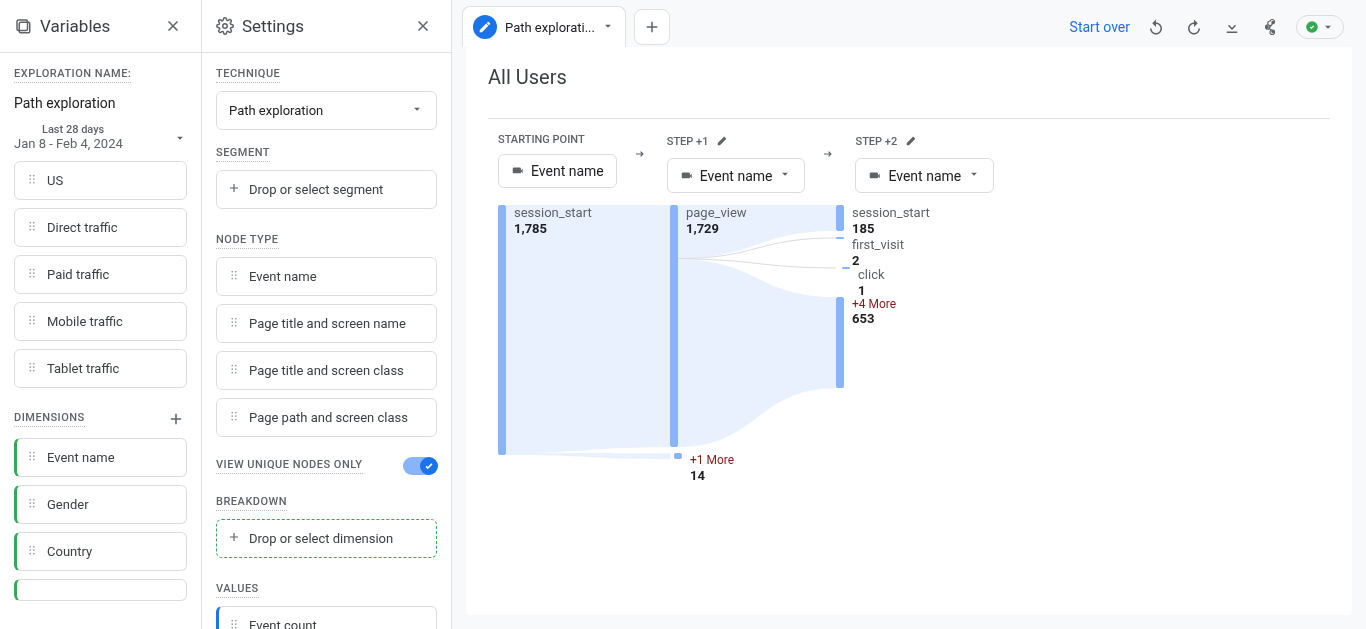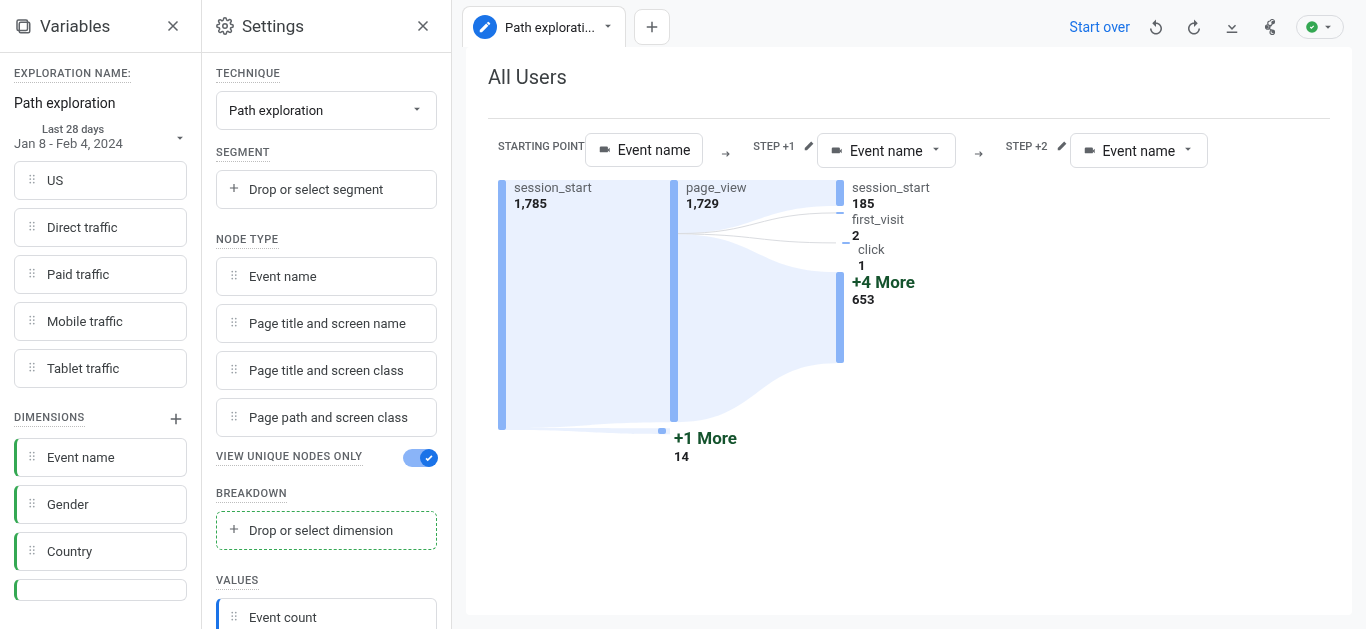--- a/index.html
+++ b/index.html
@@ -32,53 +32,53 @@
   .chip-box { border:1px solid #dadce0; border-radius:6px; padding:10px 10px; margin-bottom:8px; font-size:13px; color:#3c4043; display:flex; align-items:center; cursor:grab; background:#fff; }
   .chip-box.blue-edge { border-left:3px solid #1a73e8; padding-left:8px; }
   .chip-box.green-edge { border-left:3px solid #34a853; padding-left:8px; }
   .chip-box.dashed-green { border:1px dashed #34a853; }
   .chip-box .drag { margin-right:8px; color:#9aa0a6; flex-shrink:0; }
   .chip-box .plus-inline { margin-right:8px; color:#5f6368; }
 
   .select-box { border:1px solid #dadce0; border-radius:6px; padding:10px 12px; font-size:13px; display:flex; align-items:center; justify-content:space-between; cursor:pointer; }
   .select-box .arrow { color:#5f6368; }
 
-  .toggle-row { display:flex; align-items:center; justify-content:space-between; margin-top:12px; margin-bottom:4px;gap:7px; }
+  .toggle-row { display:flex; align-items:center; justify-content:space-between; margin-top:20px; margin-bottom:4px;gap:7px; }
   .toggle { width:34px; height:18px; border-radius:9px; background:#8ab4f8; position:relative; }
   .toggle .knob { width:18px; height:18px; border-radius:50%; background:#1a73e8; position:absolute; right:-1px; top:0; display:flex; align-items:center; justify-content:center; }
   .toggle .knob svg { display:block; }
 
   
   .tabs-row { display:flex; align-items:center; padding:6px 10px 0 10px; }
   .tab { display:flex; align-items:center; background:#fff; border:1px solid #e0e0e0; border-bottom:none; border-radius:8px 8px 0 0; padding:8px 10px; margin-right:8px; font-size:13px; }
   .tab .dot { width:24px; height:24px; border-radius:50%; background:#1a73e8; display:flex; align-items:center; justify-content:center; margin-right:8px; }
   .tab .arrow { margin-left:6px; }
   .addtab { width:36px; height:36px; border:1px solid #e0e0e0; border-radius:8px; background:#fff; display:flex; align-items:center; justify-content:center; cursor:pointer; color:#5f6368; }
   .top-actions { margin-left:auto; display:flex; align-items:center; gap:14px; padding-right:12px; }
   .top-actions .link { font-size:14px; color:#1a73e8; cursor:pointer; }
   .icon-btn { width:24px; height:24px; display:flex; align-items:center; justify-content:center; cursor:pointer; color:#5f6368; }
   .status-pill { border:1px solid #dadce0; border-radius:16px; padding:4px 8px; display:flex; align-items:center; cursor:pointer; }
 
   .canvas { margin:0 14px 14px 14px; background:#fff; border-radius:4px; flex:1; padding:18px 22px; position:relative; }
   .canvas-title { font-size:20px; font-weight:400; color:#3c4043; border-bottom:1px solid #e0e0e0; padding-bottom:29px; margin-bottom:14px; }
 
   .steps-row { display:flex; gap:16px; align-items:flex-start; margin-left:10px; }
-  .step-col { display:flex; flex-direction:row; }
+  .step-col { display:flex; flex-direction:column; }
   .step-label { font-size:11px; font-weight:500; color:#5f6368; text-transform:uppercase; margin-bottom:8px; display:flex; align-items:center; }
   .step-label .edit-ic { margin-left:8px; cursor:pointer; }
   .drop-btn { border:1px solid #dadce0; border-radius:6px; padding:8px 12px; display:flex; align-items:center; font-size:14px; cursor:pointer; }
   .drop-btn .arrow { margin-left:6px; }
   .arrow-between { width:18px; height:34px; display:flex; align-items:flex-end; padding-bottom:6px; }
 
   .flow-area { position:relative; margin-top:12px; margin-left:10px; height:300px; }
   .node { position:absolute; display:flex; }
   .bar { width:8px; background:#8ab4f8; border-radius:2px; margin-right:8px; flex-shrink:0; }
   .node-label { font-size:13px; color:#5f6368; line-height:1.2; }
   .node-value { font-size:13px; font-weight:700; color:#202124; }
-  .more-link { font-size:17px; font-weight:700; color:#14532d; cursor:pointer; line-height:1.2; }
+  .more-link { font-size:12px; font-weight:400; color:#7f1d1d; cursor:pointer; line-height:1.2; }
 
   
   .flow-svg { position:absolute; left:0; top:0; width:100%; height:100%; pointer-events:none; }
   .flow-svg path { fill:#e8f0fe; stroke:none; opacity:0.9; }
   .flow-svg path.thin { fill:none; stroke:#dadce0; stroke-width:1; opacity:1; }
 
   svg.ico { width:18px; height:18px; display:block; }
   svg.ico14 { width:14px; height:14px; }
 </style>
 </head>
@@ -469,21 +469,21 @@
               <div class="node-value">1,785</div>
             </div>
           </div>
           <div class="node" style="left: 172px; top: 0px;">
             <div class="bar" style="height:242.15686274509804px"></div>
             <div>
               <div class="node-label">page_view</div>
               <div class="node-value">1,729</div>
             </div>
           </div>
-          <div class="node" style="left: 160px; top: 248.157px;">
+          <div class="node" style="left: 176px; top: 248.157px;">
             <div class="bar" style="height:6px;background:#8ab4f8"></div>
             <div>
               <div class="more-link">+1 More</div>
               <div class="node-value">14</div>
             </div>
           </div>
           <div class="node" style="left: 338px; top: 0px;">
             <div class="bar" style="height:25.910364145658264px"></div>
             <div>
               <div class="node-label">session_start</div>

